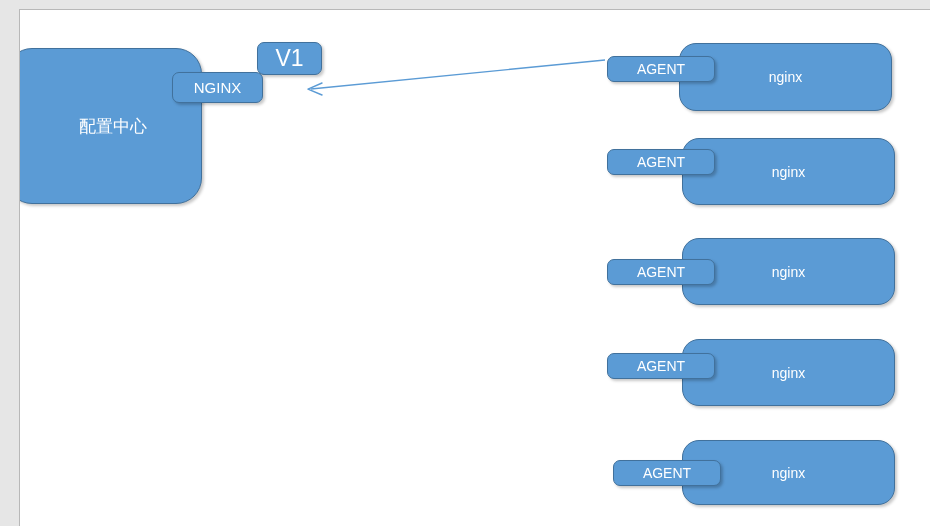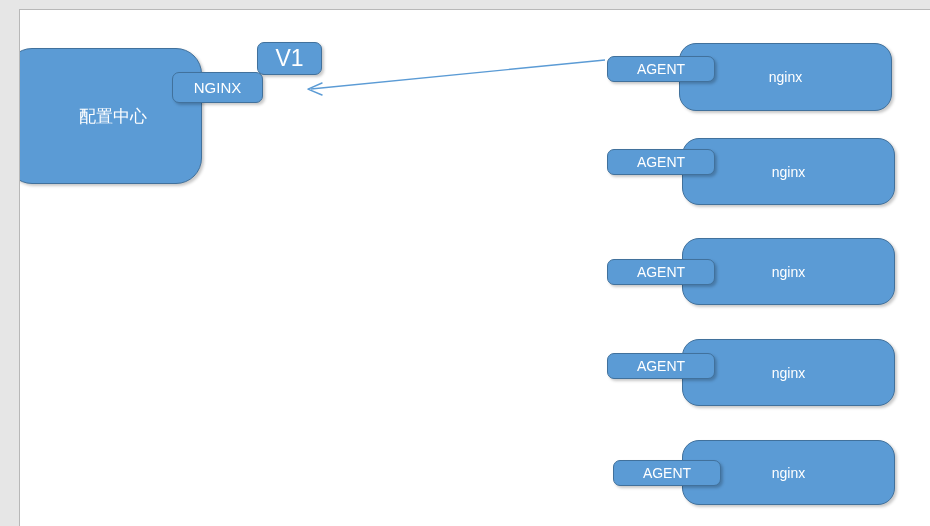--- a/index.html
+++ b/index.html
@@ -53,21 +53,21 @@
 
   .shape.shadow {
     box-shadow: 2px 2px 3px rgba(0,0,0,0.22);
   }
 
   
   .config-center {
     left: -14px;
     top: 38px;
     width: 196px;
-    height: 136px;
+    height: 156px;
     border-radius: 26px;
     font-size: 17px;
     z-index: 2;
   }
   .config-center .label {
     padding-left: 18px;
   }
 
   
   .nginx-pill {

